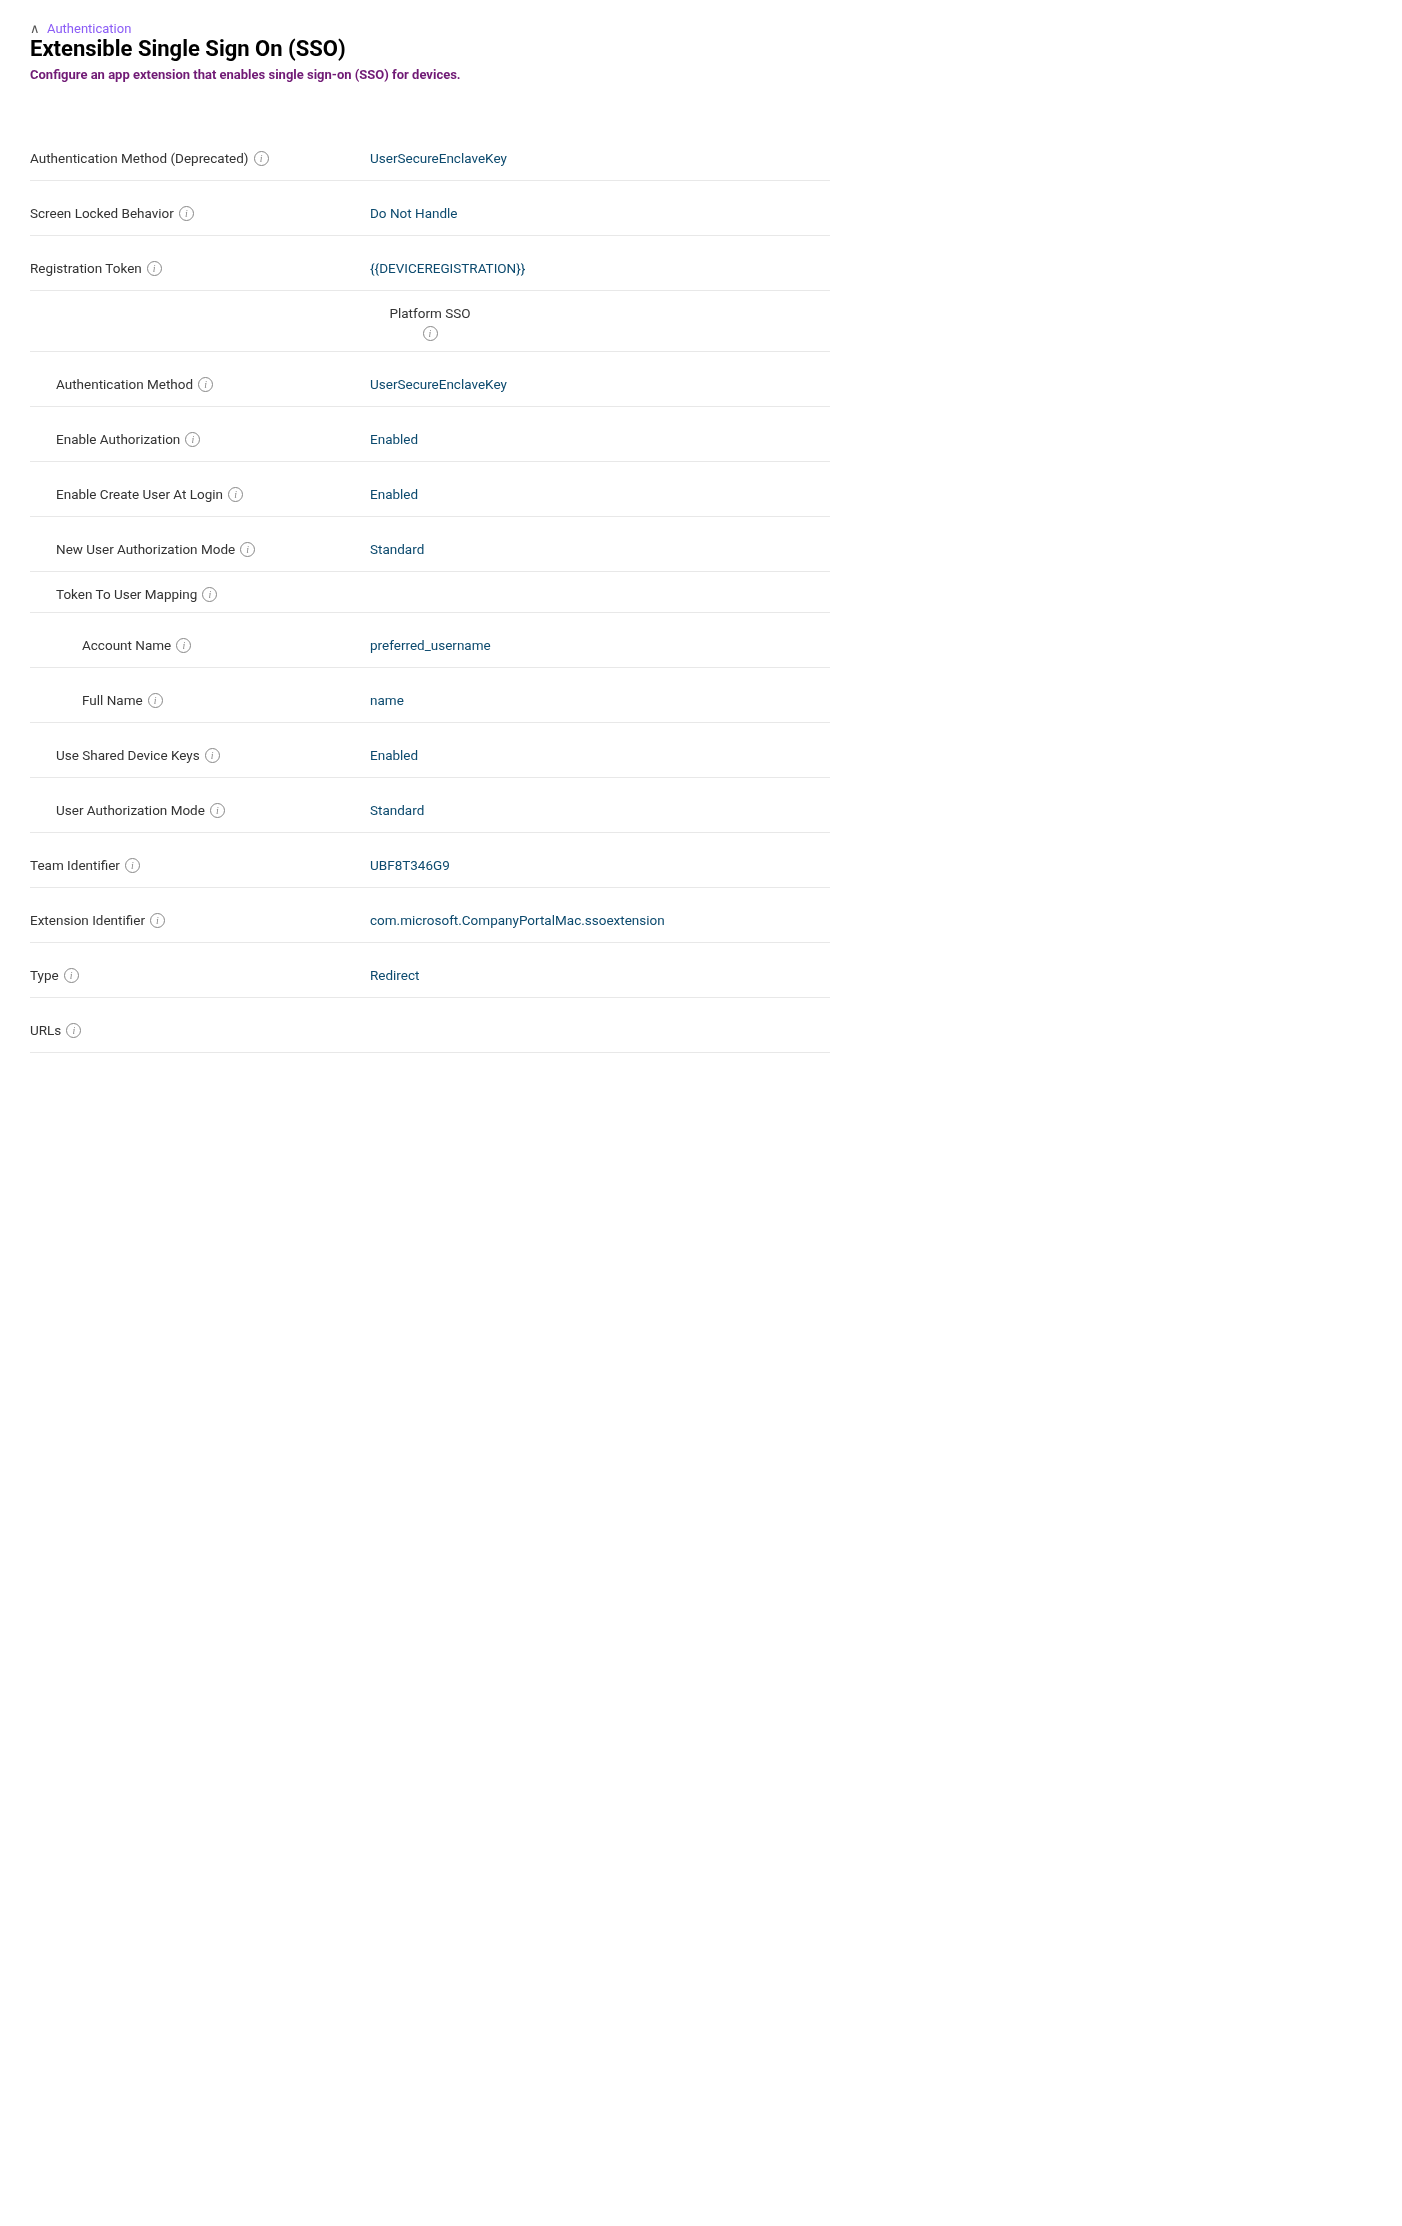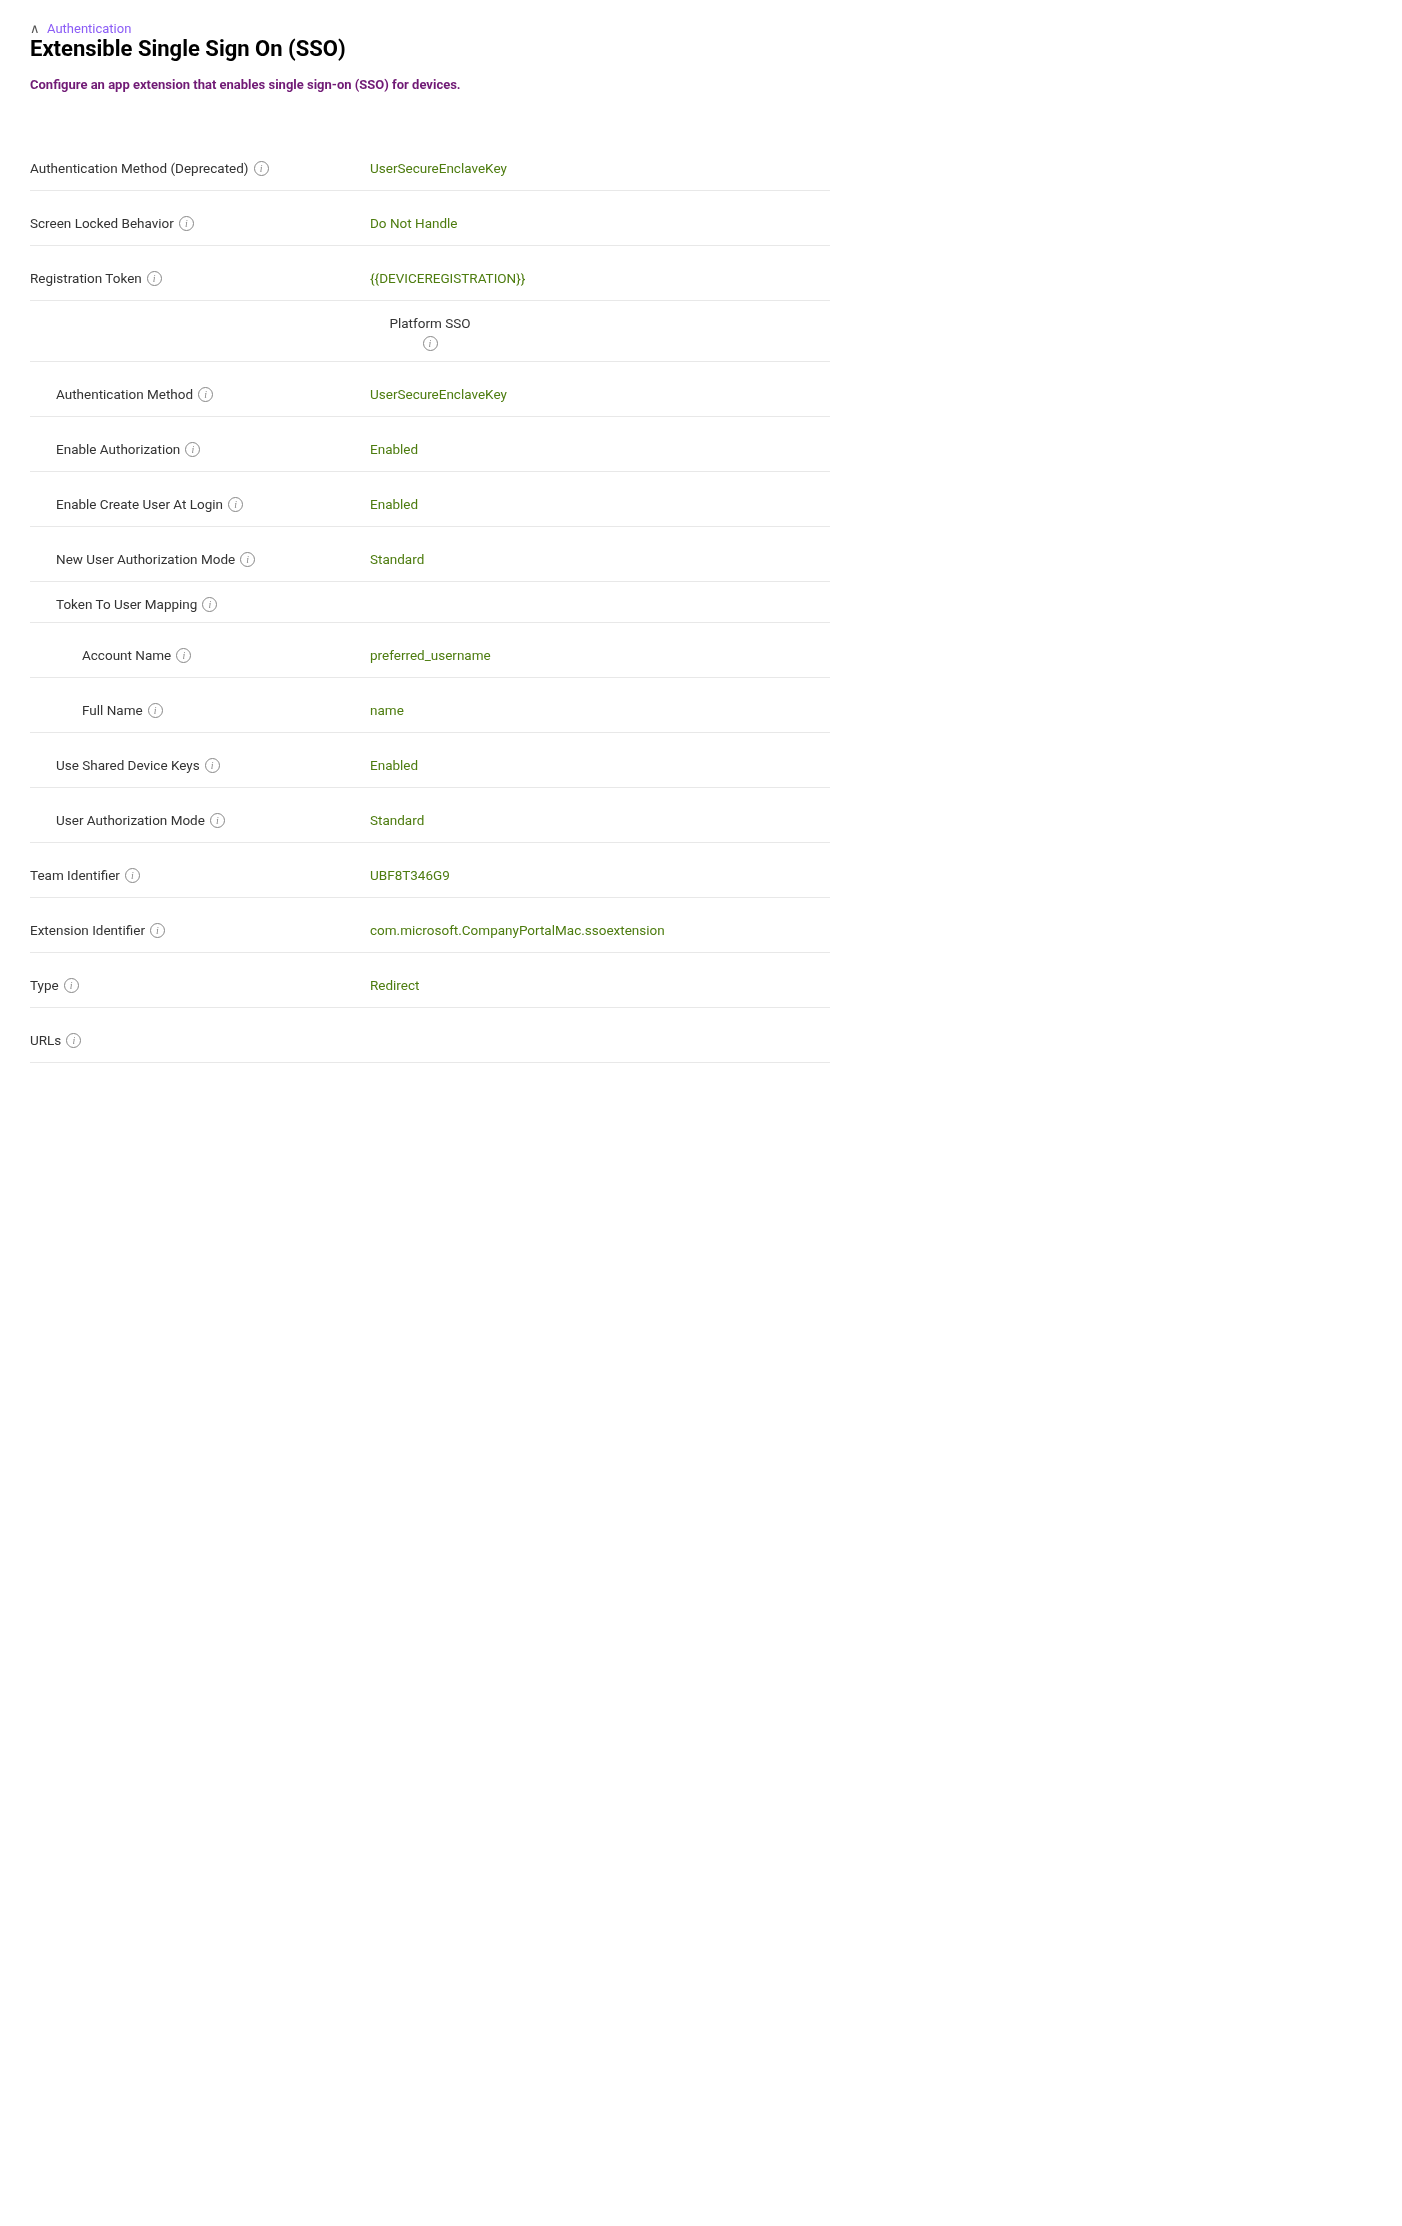--- a/index.html
+++ b/index.html
@@ -8,21 +8,21 @@
       font-size: 14px;
       color: #1a1a1a;
       background: #fff;
       padding: 20px 30px;
       max-width: 860px;
     }
     .page-title {
       font-size: 22px;
       font-weight: 700;
       color: #000;
-      margin-bottom: 16px;
+      margin-bottom: 6px;
     }
     .page-description {
       font-size: 13px;
       color: #701a75;
       margin-bottom: 44px;
       font-weight: bold;
     }
     .field-row {
       display: flex;
       align-items: flex-end;
@@ -41,21 +41,21 @@
     }
     .field-label.indented-1 {
       padding-left: 26px;
     }
     .field-label.indented-2 {
       padding-left: 52px;
     }
     .field-value {
       flex: 1;
       font-size: 13.5px;
-      color: #4d7c0f;
+      color: #0c4a6e;
       padding-top: 1px;
     }
     .info-icon {
       display: inline-flex;
       align-items: center;
       justify-content: center;
       width: 15px;
       height: 15px;
       border-radius: 50%;
       border: 1.5px solid #888;

